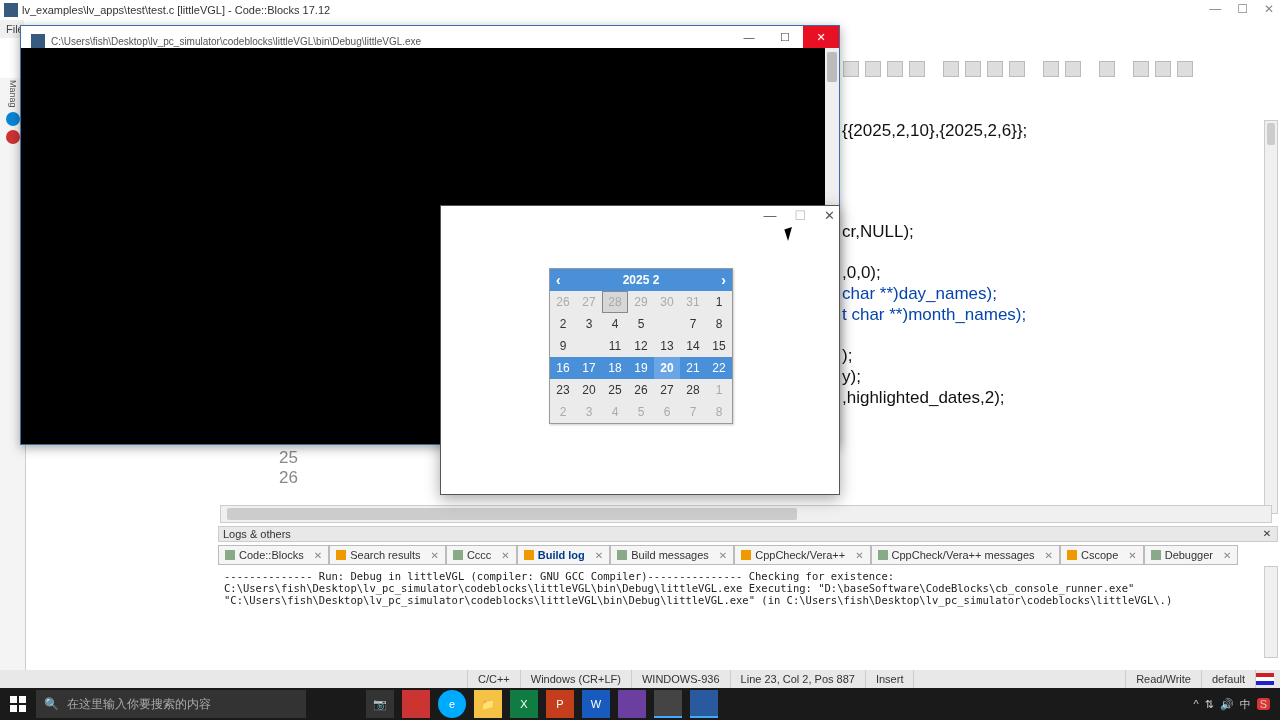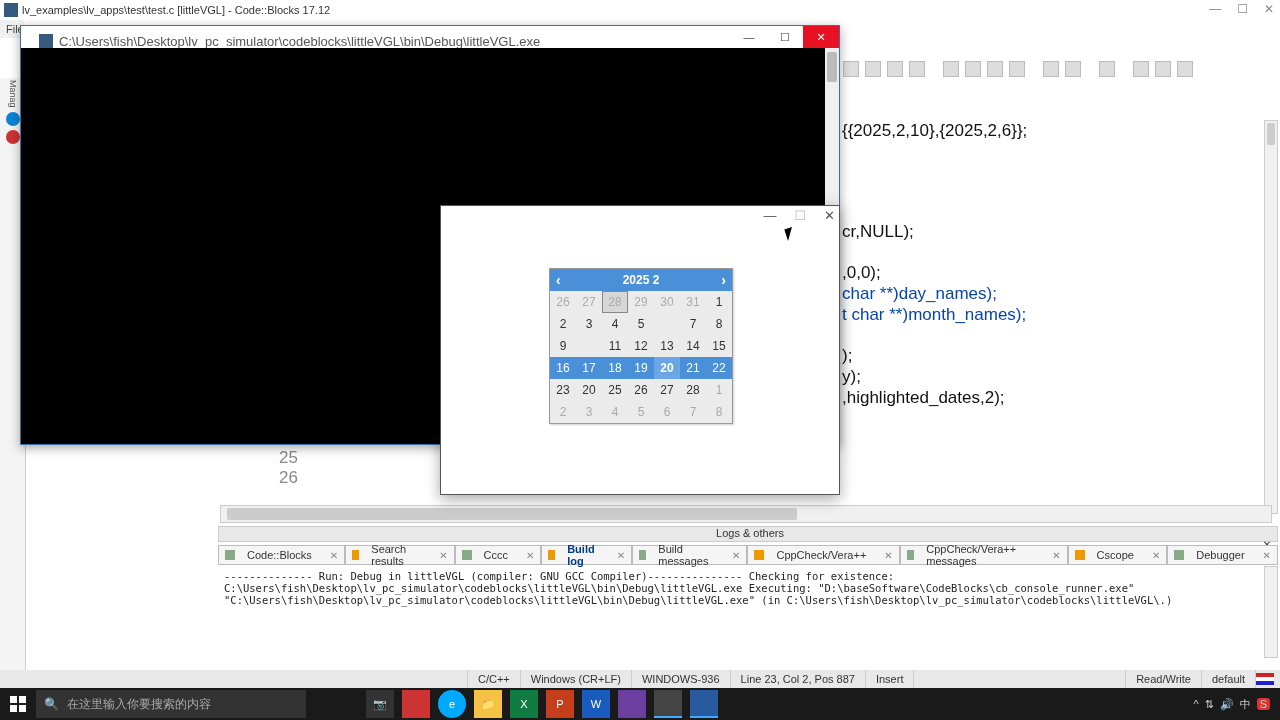--- a/index.html
+++ b/index.html
@@ -14,42 +14,42 @@
 .cb-side .sicon { width:14px; height:14px; margin:4px auto; border-radius:50%; }
 .cb-side .s1 { background:#0a84d6; }
 .cb-side .s2 { background:#c33; }
 .code-scroll { position:absolute; right:2px; top:120px; width:14px; height:394px; background:#f0f0f0; border:1px solid #ccc; }
 .code-scroll::after { content:""; position:absolute; top:2px; left:2px; right:2px; height:22px; background:#ccc; border-radius:2px; }
 .code-area { position:absolute; top:120px; left:842px; right:18px; height:380px; font-family:Consolas,monospace; font-size:17px; line-height:20px; white-space:pre; color:#111; }
 .code-area .kw { color:#0645ad; }
 .gutter-nums { position:absolute; top:448px; left:258px; width:40px; font-family:Consolas,monospace; font-size:17px; line-height:20px; color:#888; text-align:right; }
 .hscroll { position:absolute; top:505px; left:220px; right:8px; height:18px; background:#f0f0f0; border:1px solid #ccc; }
 .hscroll::after { content:""; position:absolute; left:6px; top:2px; width:570px; height:12px; background:#ccc; border-radius:2px; }
-.logs-head { position:absolute; top:526px; left:218px; right:2px; height:16px; background:#e8e8e8; border:1px solid #ccc; font-size:11px; color:#333; padding-left:4px; display:flex; align-items:center;flex-direction:column; }
+.logs-head { position:absolute; top:526px; left:218px; right:2px; height:16px; background:#e8e8e8; border:1px solid #ccc; font-size:11px; color:#333; padding-left:4px; display:flex; align-items:center; }
 .logs-head .xr { margin-left:auto; margin-right:4px; width:12px; height:12px; font-size:10px; text-align:center; }
 .log-tabs { position:absolute; top:545px; left:218px; right:2px; height:20px; display:flex; align-items:center; font-size:11px; color:#333; }
-.ltab { display:flex; align-items:center; border:1px solid #bbb; background:#f5f5f5; height:20px; padding:0 6px; gap:12px; }
+.ltab { display:flex; align-items:center; border:1px solid #bbb; background:#f5f5f5; height:20px; padding:0 6px; gap:4px; }
 .ltab .li { width:10px; height:10px; background:#8a8; }
 .ltab .li.b { background:#e90; }
 .ltab .lx { color:#888; margin-left:6px; font-size:10px; }
 .ltab.active .lbl { color:#003a8c; font-weight:bold; }
 .log-body { position:absolute; top:566px; left:218px; right:18px; height:92px; font-family:Consolas,monospace; font-size:10.5px; color:#222; padding:4px 6px; overflow:hidden; }
 .log-body-scroll { position:absolute; top:566px; right:2px; width:14px; height:92px; background:#f0f0f0; border:1px solid #ccc; }
 .status { position:absolute; top:670px; left:0; right:0; height:18px; background:#e8e8e8; display:flex; font-size:11px; color:#333; align-items:center; }
 .status span { border-right:1px solid #ccc; padding:0 10px; height:100%; display:flex; align-items:center; }
 .status .flag { margin-left:auto; width:18px; height:12px; background:linear-gradient(#c22 33%,#fff 33% 66%,#22c 66%); margin-right:6px; }
 .taskbar { position:absolute; bottom:0; left:0; right:0; height:32px; background:#1a1a1a; display:flex; align-items:center; }
 .taskbar .start { width:36px; height:32px; display:flex; align-items:center; justify-content:center; }
 .taskbar .start svg { fill:#fff; }
 .taskbar .search { display:flex; align-items:center; background:#333; width:270px; height:28px; padding:0 8px; color:#aaa; font-size:12px; gap:8px; }
 .taskbar .tray { margin-left:auto; display:flex; align-items:center; gap:6px; color:#ccc; font-size:11px; padding-right:10px; }
 .tapp { width:28px; height:28px; margin:0 4px; display:flex; align-items:center; justify-content:center; color:#fff; font-size:11px; }
 
 .console-win { position:absolute; top:25px; left:20px; width:820px; height:420px; background:#000; border:1px solid #3a6ea5; box-shadow:0 3px 10px rgba(0,0,0,.35); }
-.console-win .titlebar { position:absolute; top:0; left:0; right:0; height:30px; background:#fff; display:flex; align-items:center; font-size:13px; padding-left:18px; color:#555; }
+.console-win .titlebar { position:absolute; top:0; left:0; right:0; height:30px; background:#fff; display:flex; align-items:center; font-size:10px; padding-left:10px; color:#555; }
 .console-win .titlebar .ico { width:14px; height:14px; background:#375a7f; margin-right:6px; }
 .console-win .winctrls { position:absolute; right:0; top:0; height:22px; display:flex; }
 .console-win .winctrls .wb { width:36px; display:flex; align-items:center; justify-content:center; font-size:11px; color:#444; }
 .console-win .winctrls .wb.close { background:#e81123; color:#fff; }
 .console-win .cscroll { position:absolute; right:0; top:22px; bottom:0; width:14px; background:#efefef; }
 .console-win .cscroll::after { content:""; position:absolute; top:4px; left:2px; right:2px; height:30px; background:#bbb; border-radius:2px; }
 .console-win .black { position:absolute; top:22px; left:0; right:14px; bottom:0; background:#000; }
 .cursor-arrow { position:absolute; top:26px; left:788px; width:0; height:0; border-left:6px solid #fff; border-top:4px solid transparent; border-bottom:4px solid transparent; transform:rotate(-30deg); z-index:5; }
 .cursor-arrow::after { content:""; position:absolute; left:-6px; top:-4px; border-left:6px solid #000; border-top:4px solid transparent; border-bottom:4px solid transparent; opacity:.0; }
 

